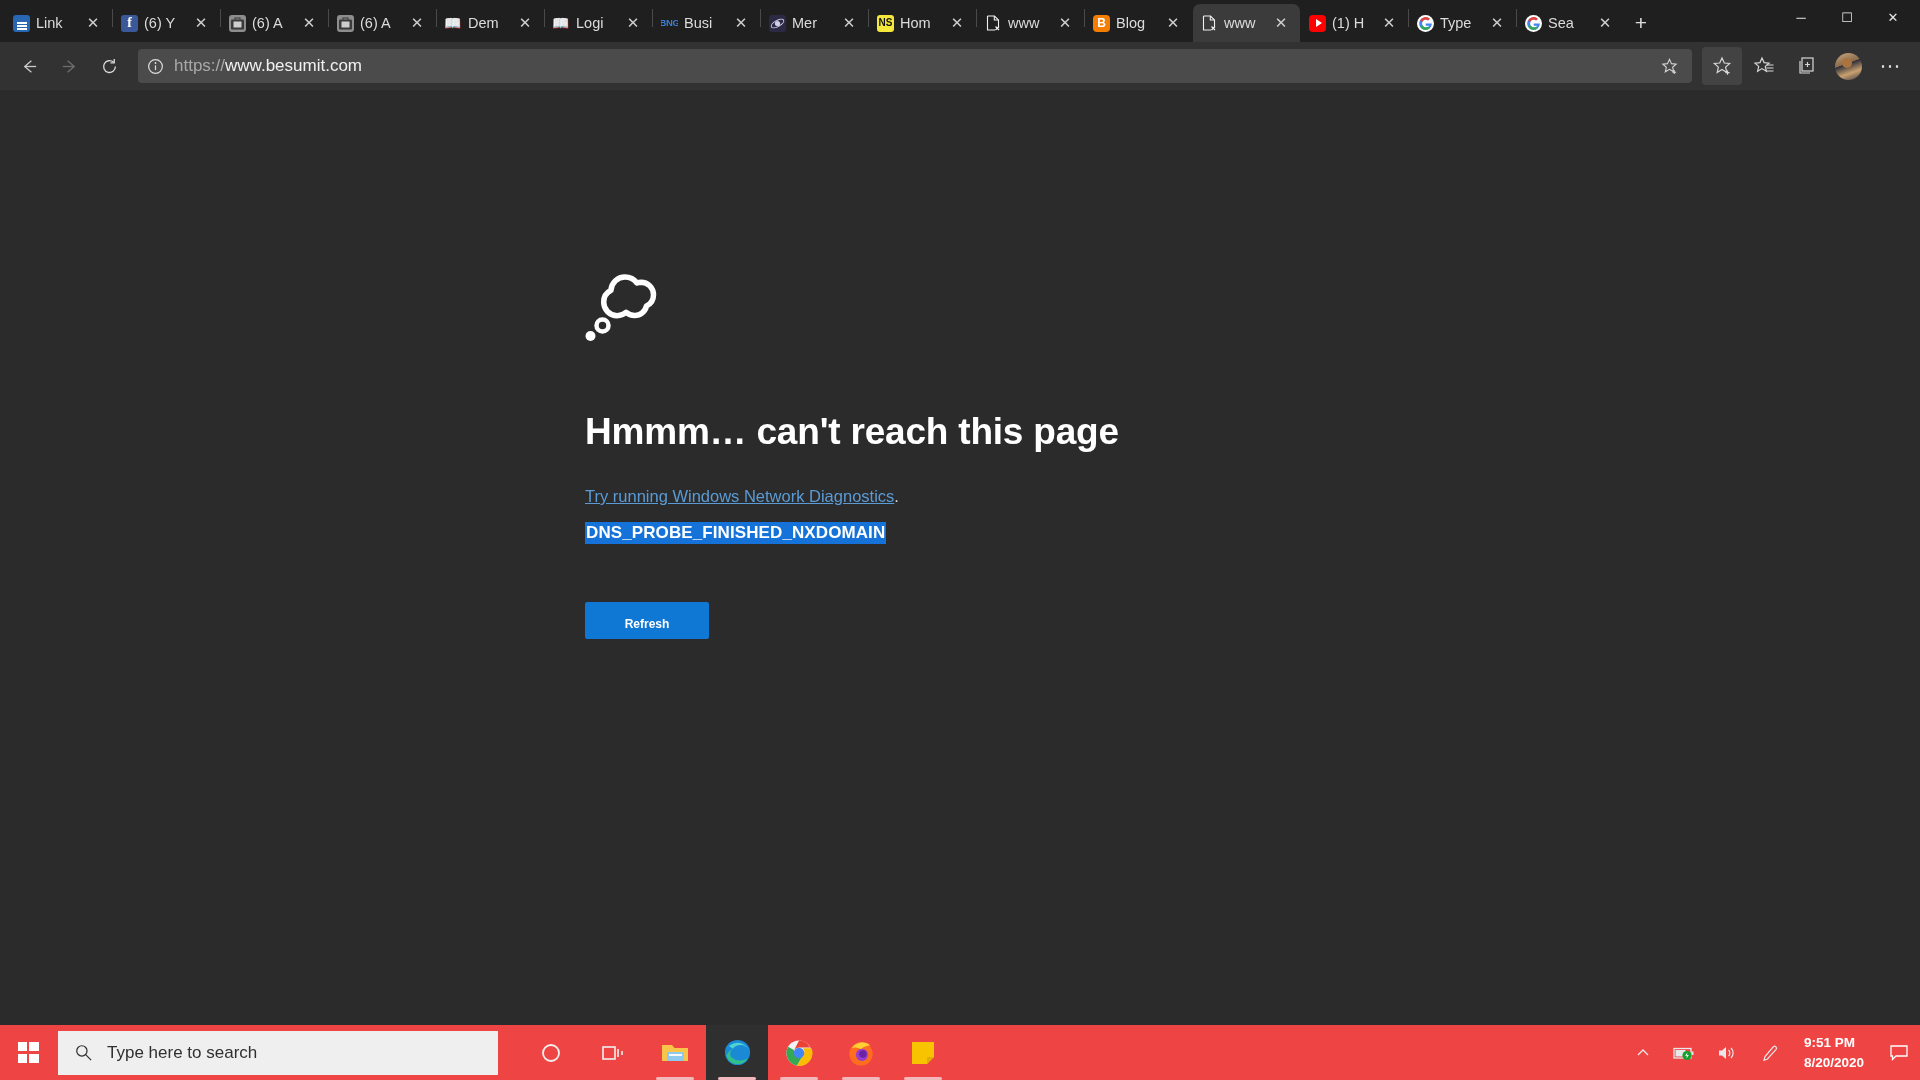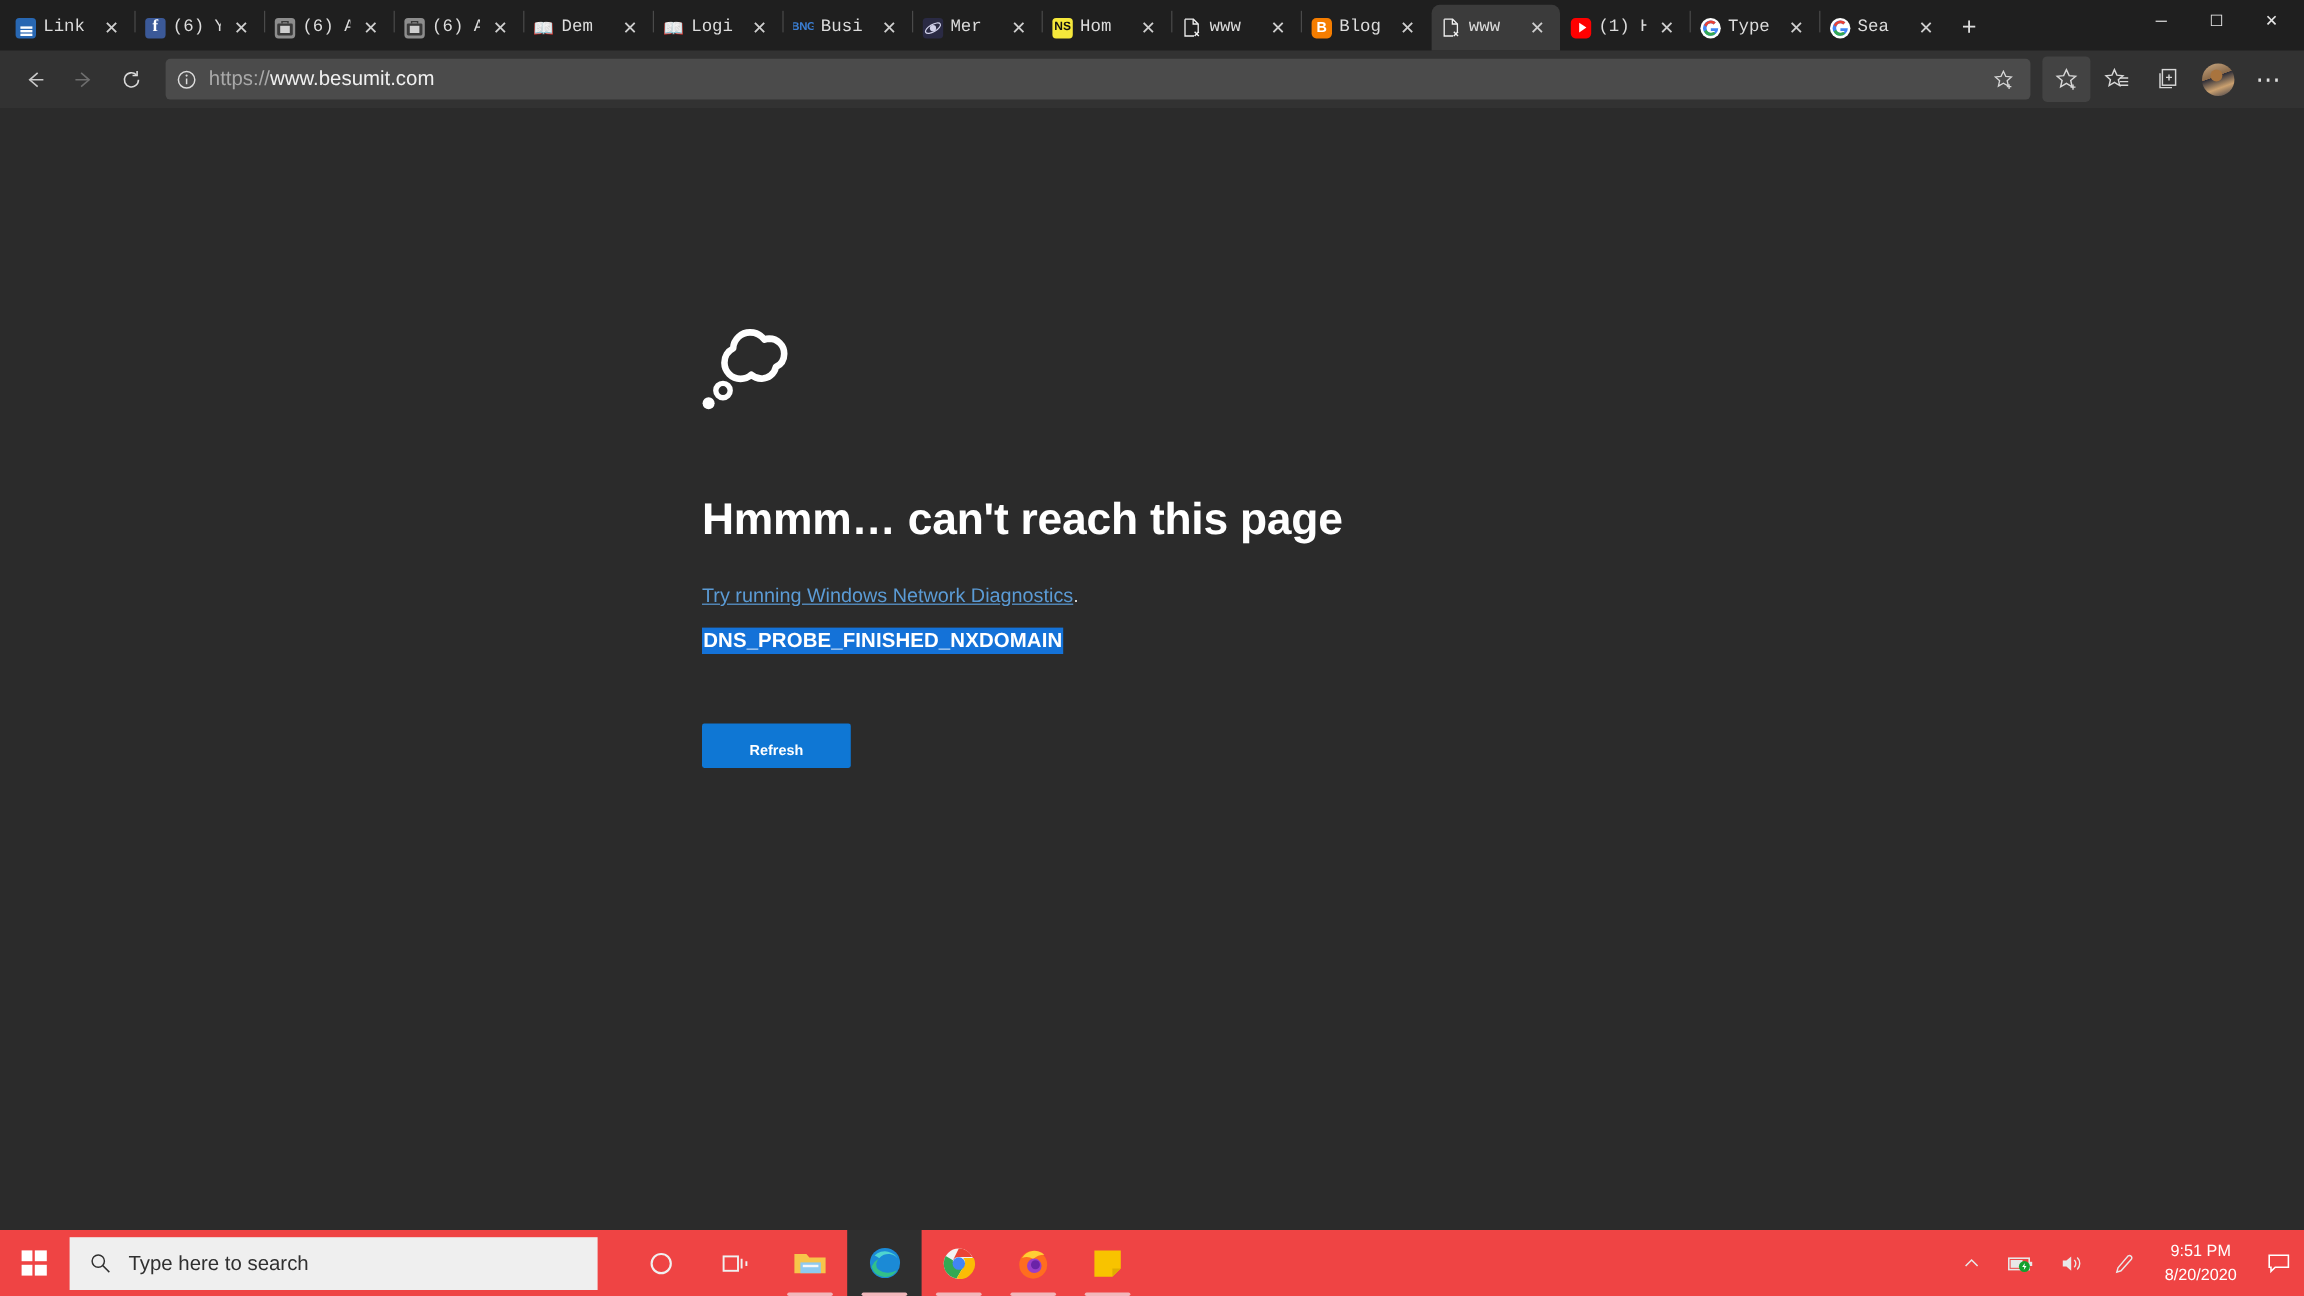--- a/index.html
+++ b/index.html
@@ -29,21 +29,21 @@
   }
   .tab-sep.hide{ visibility:hidden; }
   .favicon{
     width:17px; height:17px; flex:0 0 17px;
     border-radius:3px; display:flex; align-items:center;
     justify-content:center; font-size:10px; font-weight:bold;
     overflow:hidden; line-height:1;
   }
   .tab-title{
     flex:1; font-size:14.5px; white-space:nowrap;
-    overflow:hidden; color:#dcdcdc;font-family:Liberation Mono, monospace;
+    overflow:hidden; color:#dcdcdc;
   }
   .tab-close{
     width:22px; height:22px; flex:0 0 22px;
     display:flex; align-items:center; justify-content:center;
     font-size:15px; color:#cfcfcf; border-radius:3px;
   }
   .newtab{
     width:34px; height:30px; display:flex; align-items:center;
     justify-content:center; color:#dcdcdc; font-size:21px;
     margin-bottom:4px; font-weight:300;
@@ -167,23 +167,23 @@
     background:#f2b7bb; border-radius:2px;
   }
   .tray{
     margin-left:auto; display:flex; align-items:center; height:55px;
   }
   .trayicon{
     width:42px; height:55px; display:flex; align-items:center;
     justify-content:center; color:#e8e8e8;
   }
   .clock{
-    display:flex; flex-direction:column; align-items:center;
+    display:flex; flex-direction:column; 
     justify-content:center; color:#fff; font-size:13.5px;
-    line-height:1.45; padding:0 14px; height:55px;
+    line-height:1.45; padding:0 14px; height:55px;font-weight:bold;
   }
   .actioncenter{
     width:42px; height:55px; display:flex; align-items:center;
     justify-content:center; color:#fff;
   }
 </style>
 </head>
 <body>
 
 <div class="tabstrip">

